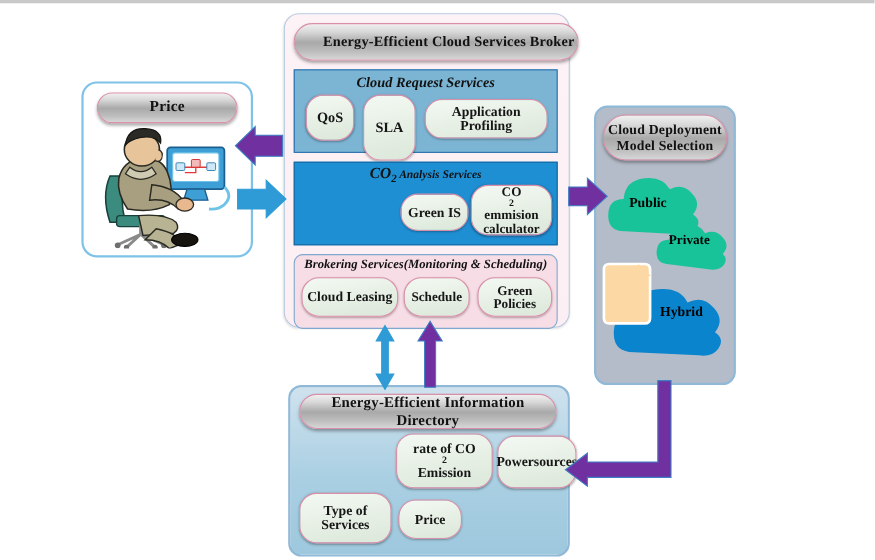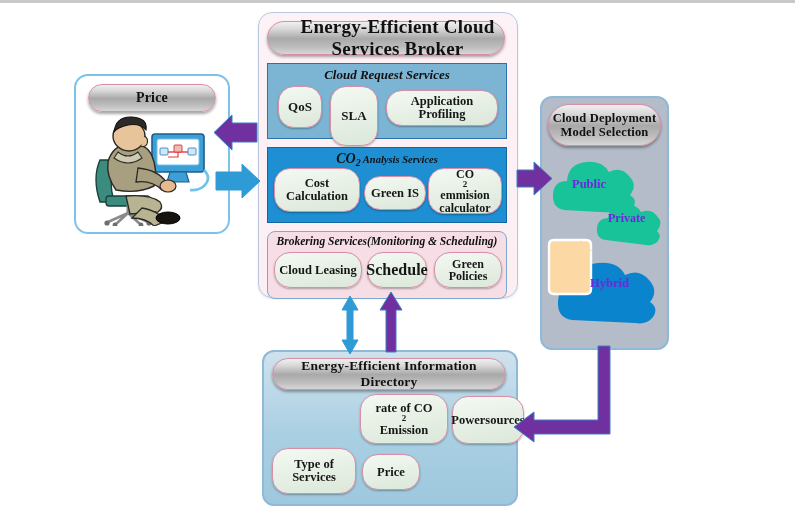--- a/index.html
+++ b/index.html
@@ -46,21 +46,21 @@
   #users-cap{left:12px;top:8px;width:128px;height:28px;font-size:14px;}
   #user-art{position:absolute;left:6px;top:36px;width:140px;height:114px;}
 
   
   #broker-panel{
     position:absolute;left:258px;top:12px;width:258px;height:284px;
     border:1.6px solid #b9c8de;border-radius:14px;
     background:linear-gradient(180deg,#fdf2f6 0%,#fbeff4 100%);
     box-shadow:0 1px 2px rgba(0,0,0,.12);
   }
-  #broker-cap{left:8px;top:8px;width:238px;height:34px;font-size:19px;padding-left:23px;}
+  #broker-cap{left:8px;top:8px;width:259px;height:34px;font-size:13px;padding-left:23px;}
 
   .sec{position:absolute;box-sizing:border-box;}
   #sec-request{left:8px;top:50px;width:240px;height:76px;background:#7cb5d4;border:1.5px solid #2a6fae;}
   #sec-co2{left:8px;top:134px;width:240px;height:76px;background:#1f8fd4;border:1.5px solid #1466a0;padding-left:30px;}
   #sec-brokering{left:8px;top:218px;width:240px;height:68px;background:#f6dde6;border:1.5px solid #7fa8cf;border-radius:8px;}
 
   .sec-title{
     position:absolute;left:0;right:0;top:3px;text-align:center;
     font-style:italic;font-weight:700;color:#111;
   }
@@ -68,24 +68,24 @@
   #t-co2{font-size:12px;}
   #t-brokering{font-size:11.5px;}
 
   
   #cloud-panel{
     position:absolute;left:540px;top:96px;width:125px;height:250px;
     background:#b4bcc9;border:2px solid #8fb9d6;border-radius:12px;
   }
   #cloud-cap{left:6px;top:6px;width:113px;height:42px;font-size:12.5px;line-height:1.12;}
   .cloudsvg{position:absolute;left:0;top:44px;width:125px;height:206px;}
-  .cloud-label{position:absolute;font-weight:700;color:#6d28d9;}
+  .cloud-label{position:absolute;font-weight:700;color:#000000;}
   #lbl-public{left:30px;top:79px;font-size:12.5px;}
   #lbl-private{left:66px;top:113px;font-size:12px;}
-  #lbl-hybrid{left:48px;top:178px;font-size:12.5px;}
+  #lbl-hybrid{left:58px;top:178px;font-size:12.5px;}
 
   
   #dir-panel{
     position:absolute;left:262px;top:350px;width:252px;height:152px;
     border:2px solid #8fb9d6;border-radius:12px;
     background:linear-gradient(180deg,#cfe2ee 0%,#a9cfe2 55%,#9ec8de 100%);
   }
   #dir-cap{left:8px;top:6px;width:234px;height:32px;font-size:13.5px;}
 
   
@@ -154,43 +154,39 @@
       </div>
       <div class="node" style="left:118px;top:26px;width:112px;height:36px;font-size:12.5px;">
         <span>Application Profiling</span>
       </div>
     </div>
 
     <div class="sec" id="sec-co2">
       <div class="sec-title" id="t-co2">
         <span style="font-size:14px;font-style:italic;font-weight:700;">CO</span><span style="font-size:10px;vertical-align:sub;font-style:italic;">2</span><span style="font-size:10.5px;font-style:italic;"> Analysis Services</span>
       </div>
-      <div class="node" style="left:6px;top:20px;width:86px;height:44px;flex-direction:column;font-size:12.5px;">
-        <span>Cost</span>
-        <span>Calculation</span>
-      </div>
       <div class="node" style="left:96px;top:28px;width:62px;height:34px;font-size:12.5px;justify-content:center;">
         <span>Green IS</span>
       </div>
       <div class="node" style="left:160px;top:20px;width:74px;height:46px;flex-direction:column;font-size:12px;">
         <span>
             <span>CO</span>
             <span style="font-size:9px;vertical-align:sub;">2</span>
             <span> emmision</span>
           </span>
         <span>calculator</span>
       </div>
     </div>
 
     <div class="sec" id="sec-brokering">
       <div class="sec-title" id="t-brokering">Brokering Services(Monitoring &amp; Scheduling)</div>
       <div class="node" style="left:6px;top:20px;width:88px;height:36px;font-size:12.5px;">
         <span>Cloud Leasing</span>
       </div>
-      <div class="node" style="left:99px;top:20px;width:60px;height:36px;font-size:16px;">
+      <div class="node" style="left:99px;top:20px;width:60px;height:36px;font-size:12px;">
         <span>Schedule</span>
       </div>
       <div class="node" style="left:166px;top:20px;width:68px;height:36px;font-size:12px;">
         <span>Green Policies</span>
       </div>
     </div>
   </div>
 
   <div id="cloud-panel">
     <div class="cap" id="cloud-cap">

